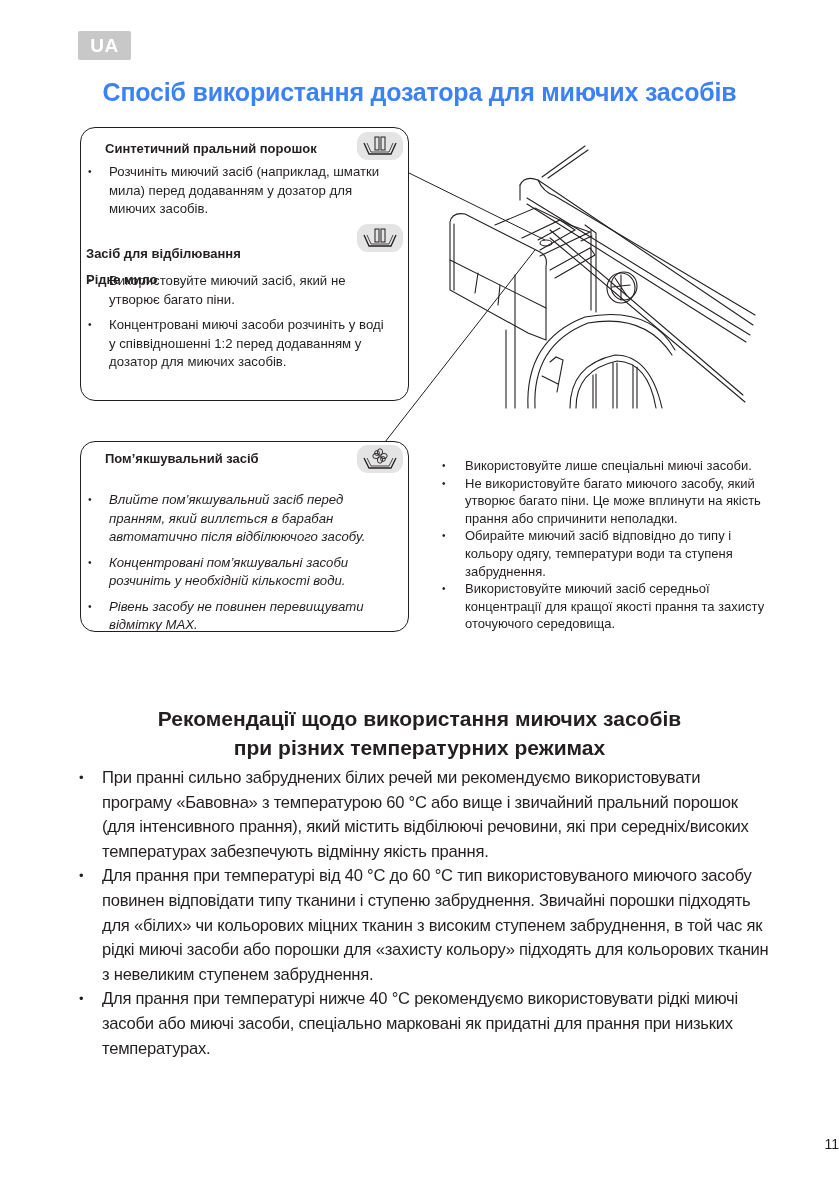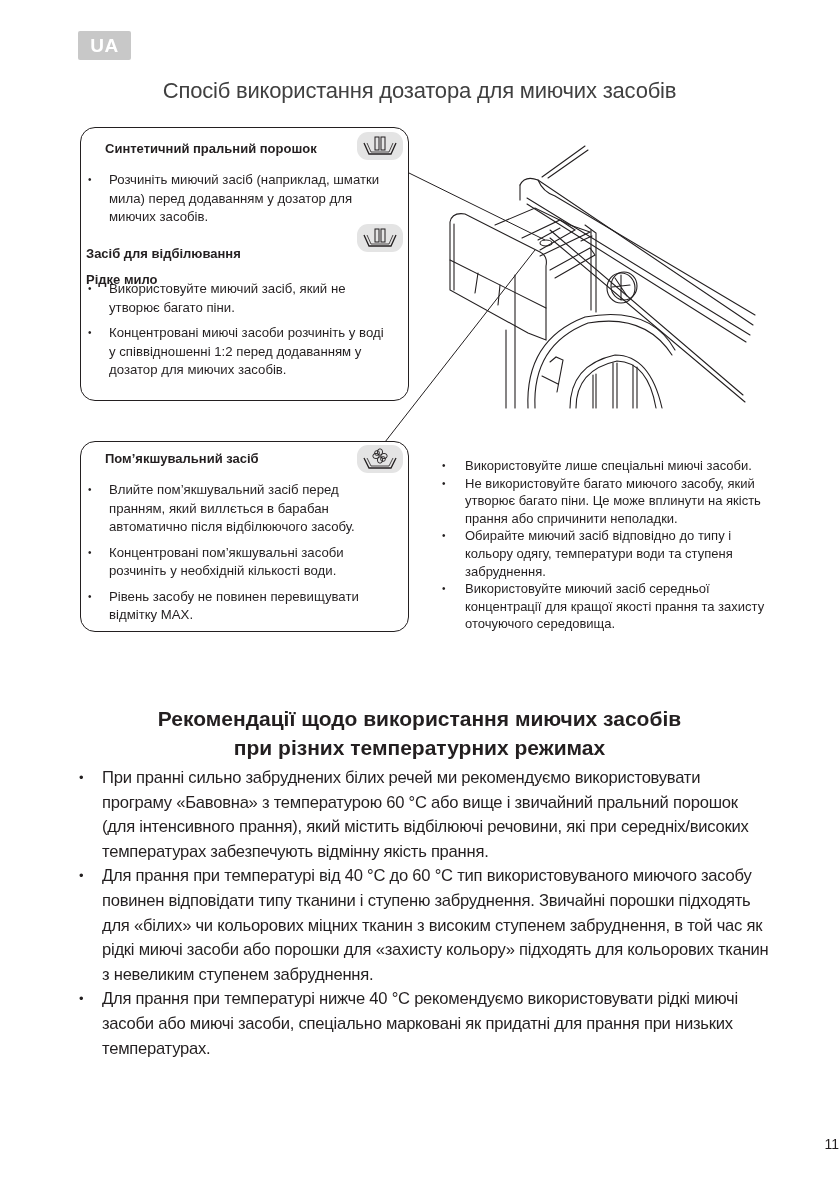--- a/index.html
+++ b/index.html
@@ -4,36 +4,36 @@
 <style>
   html, body { margin: 0; padding: 0; background: #ffffff; }
   body { width: 839px; height: 1191px; position: relative; overflow: hidden;
          font-family: "Liberation Sans", "DejaVu Sans", sans-serif; color: #231f20; }
 
   .lang-badge { position: absolute; left: 78px; top: 31px; width: 53px; height: 29px;
     background: #c8c8c8; border-radius: 2px; color: #ffffff; font-weight: bold;
     font-size: 19px; text-align: center; line-height: 29px; letter-spacing: 0.5px; }
 
   .h1 { position: absolute; left: 0; width: 839px; text-align: center;
-    font-weight: normal; font-size: 22px; letter-spacing: -0.2px; color: #404040; }
+    font-weight: bold; font-size: 25px; letter-spacing: -0.2px; color: #3b82f6; }
   .h1.top { top: 78px; }
 
   .callout { position: absolute; border: 1.6px solid #231f20; border-radius: 15px;
     background: #ffffff; box-sizing: border-box; }
   .callout.a { left: 80px; top: 127px; width: 329px; height: 274px; }
   .callout.b { left: 80px; top: 441px; width: 329px; height: 191px; }
 
   .cat-title { position: absolute; font-weight: bold; font-size: 13px; line-height: 17px; }
   .icon-box { position: absolute; width: 46px; height: 28px; background: #e4e4e4;
     border-radius: 11px; }
   .icon-box svg { width: 46px; height: 28px; display: block; }
 
   .blist { position: absolute; margin: 0; padding: 0; list-style: none;
     font-size: 13.2px; line-height: 18.5px; }
-  .blist li { position: relative; padding-left: 28px; margin-top: 8px; }
+  .blist li { position: relative; padding-left: 28px; }
   .blist li::before { content: "•"; position: absolute; left: 7px; top: 0; font-size: 10px; }
   .gap li + li { margin-top: 7px; }
 
   .side-list { position: absolute; left: 420px; top: 442px; width: 345px; margin: 15px; padding: 0;
     list-style: none; font-size: 13px; line-height: 17.6px; }
   .side-list li { position: relative; padding-left: 30px; }
   .side-list li::before { content: "•"; position: absolute; left: 7px; top: 0; font-size: 10px; }
 
   .drawing { position: absolute; left: 410px; top: 130px; width: 360px; height: 300px; }
   .connector { position: absolute; left: 0; top: 0; width: 839px; height: 700px; pointer-events: none; }
@@ -98,21 +98,21 @@
       <g fill="none" stroke="#231f20" stroke-width="0.9" transform="translate(23,11)">
         <ellipse cx="0" cy="-4" rx="2.6" ry="3.2"></ellipse>
         <ellipse cx="0" cy="4" rx="2.6" ry="3.2"></ellipse>
         <ellipse cx="-4" cy="0" rx="3.2" ry="2.6"></ellipse>
         <ellipse cx="4" cy="0" rx="3.2" ry="2.6"></ellipse>
         <ellipse cx="-3" cy="-3" rx="2.4" ry="2.4"></ellipse>
         <ellipse cx="3" cy="3" rx="2.4" ry="2.4"></ellipse>
       </g>
     </svg>
   </div>
-  <ul class="blist gap" style="left:0; top:31px; width:310px;">
+  <ul class="blist gap" style="left:0; top:49px; width:310px;font-style:italic;">
     <li>Влийте пом’якшувальний засіб перед пранням, який виллється в барабан автоматично після відбілюючого засобу.</li>
     <li>Концентровані пом’якшувальні засоби розчиніть у необхідній кількості води.</li>
     <li>Рівень засобу не повинен перевищувати відмітку MAX.</li>
   </ul>
 </div>
 
 <svg class="drawing" viewBox="0 0 360 300">
   <g fill="none" stroke="#231f20" stroke-width="1.1" stroke-linecap="round">
 
     <path d="M110 55 Q115 45 128 50 L343 195"></path>

